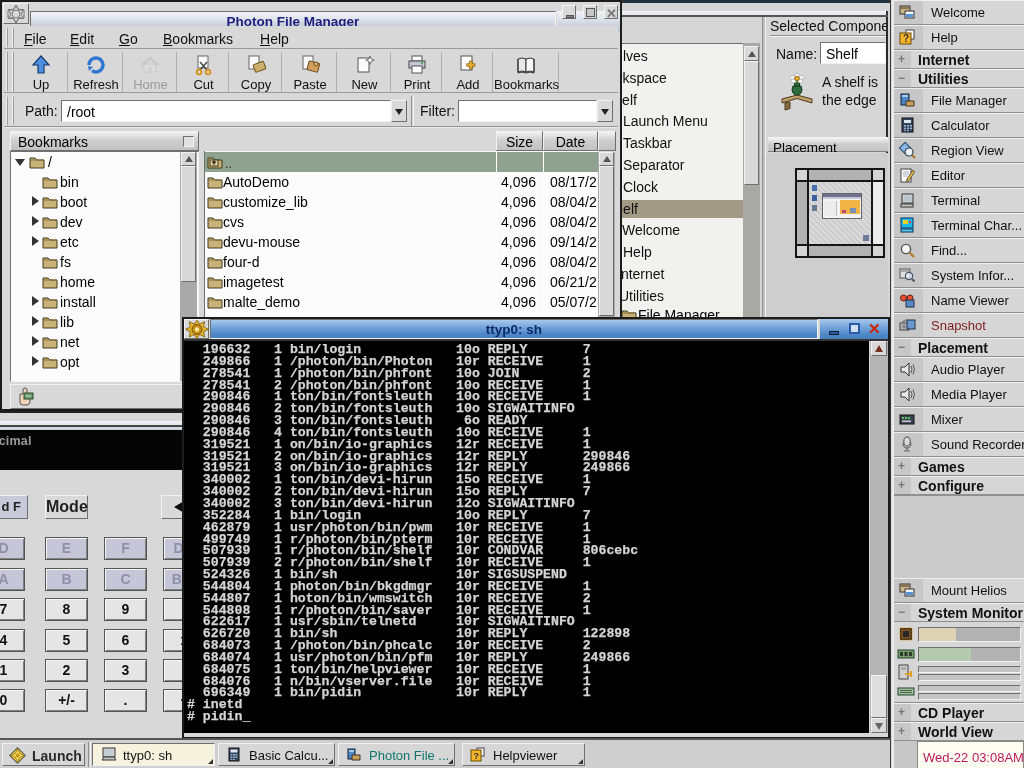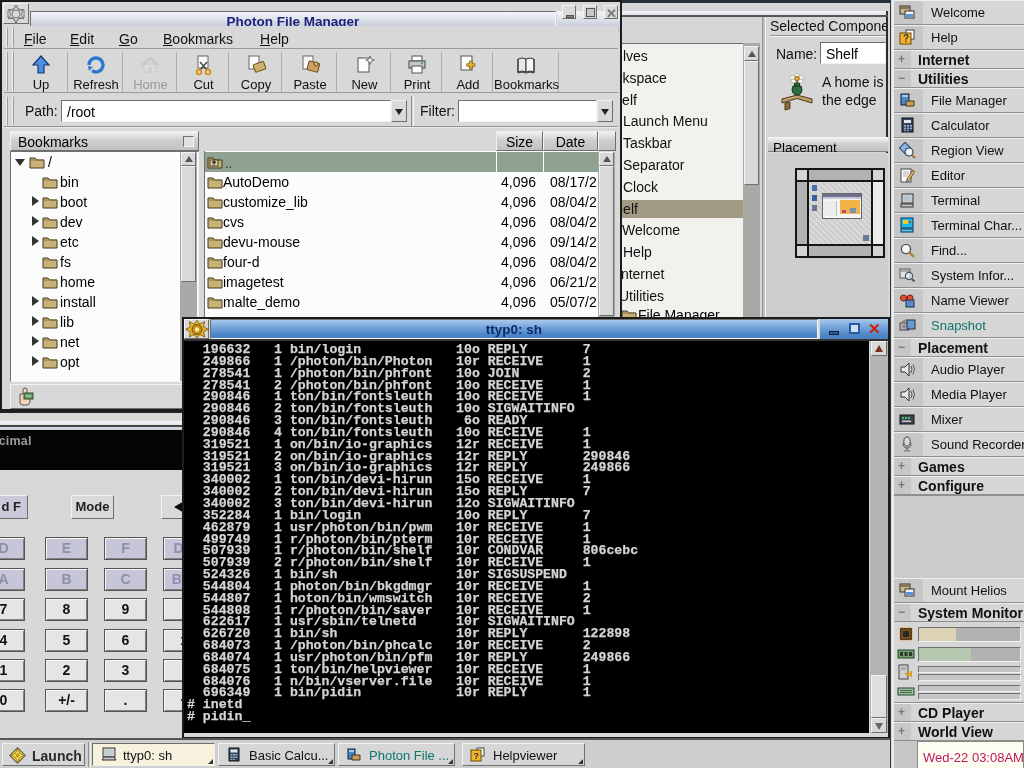--- a/index.html
+++ b/index.html
@@ -58,21 +58,21 @@
         <g fill="#f6f6f6" stroke="#a0a0a0" stroke-width=".6">
           <ellipse cx="16" cy="3.5" rx="2.6" ry="2"></ellipse>
           <ellipse cx="11.5" cy="5.5" rx="2.6" ry="2"></ellipse>
           <ellipse cx="20.5" cy="5.5" rx="2.6" ry="2"></ellipse>
           <ellipse cx="12.5" cy="9" rx="2.6" ry="2"></ellipse>
           <ellipse cx="19.5" cy="9" rx="2.6" ry="2"></ellipse>
         </g>
         <circle cx="16" cy="6.5" r="2.2" fill="#e8b020" stroke="#906810"></circle>
         <path d="M16 9 L16 12" stroke="#2a5a2a" stroke-width="1.2"></path>
       </svg></div>
- <div class="abs" style="left:534px;top:74px;font-size:14px;color:#111;width:62px;line-height:17.5px;">A home is the edge</div>
+ <div class="abs" style="left:534px;top:74px;font-size:14px;color:#111;width:62px;line-height:17.5px;">A shelf is the edge</div>
 
  <div class="abs hdrgrad" style="left:480px;top:137px;width:120px;height:15px;border-top:1px solid #f4f4f4;border-bottom:1px solid #808080;"><span style="font-size:13.5px;position:relative;left:5px;top:0px;">Placement</span></div>
  <div class="abs" style="left:478px;top:153px;width:122px;height:367px;background:#cecece;"></div>
 
  <div class="abs" style="left:507px;top:168px;width:90px;height:90px;background:#151515;">
    <div class="abs" style="left:2px;top:2px;width:10px;height:10px;background:#d4d4d4;"></div>
    <div class="abs" style="left:14px;top:2px;width:62px;height:10px;background:#b2b2b2;"></div>
    <div class="abs" style="left:78px;top:2px;width:10px;height:10px;background:#d4d4d4;"></div>
    <div class="abs" style="left:2px;top:14px;width:10px;height:62px;background:#b2b2b2;"></div>
    <div class="abs" style="left:14px;top:14px;width:62px;height:62px;background:repeating-linear-gradient(45deg,#cdcdcd 0 2px,#dadada 2px 4px);"></div>
@@ -95,21 +95,21 @@
  </div>
 </div>
 
 <div class="abs" id="calcwin" style="left:-60px;top:411px;width:246px;height:329px;background:#d8d8d8;z-index:2;">
  <div class="abs" style="left:0;top:0;width:246px;height:2px;background:#222;"></div>
  <div class="abs titlegrad" style="left:0;top:2px;width:246px;height:12px;"></div>
  <div class="abs" style="left:0;top:14px;width:246px;height:2px;background:#444;"></div>
  <div class="abs" style="left:0;top:19px;width:246px;height:40px;background:#050505;"></div>
  <div class="abs" style="left:13px;top:23px;font-size:12.5px;font-weight:bold;color:#9a9a9a;letter-spacing:.2px;">Hexadecimal</div>
  <div class="abs raised" style="left:8px;top:84px;width:80px;height:24px;background:#c9c9da;text-align:right;line-height:22px;font-size:13px;font-weight:bold;color:#222;padding-right:6px;">d F</div>
- <div class="abs raised" style="left:105px;top:84px;width:43px;height:24px;background:#d9d9d9;text-align:center;line-height:22px;font-size:13px;font-weight:bold;color:#222;margin-left:26px;">Mode</div>
+ <div class="abs raised" style="left:105px;top:84px;width:43px;height:24px;background:#d9d9d9;text-align:right;line-height:22px;font-size:16px;font-weight:bold;color:#222;">Mode</div>
  <div class="abs raised tbtn" style="left:221px;top:84px;width:30px;height:24px;">
       <div class="abs" style="left:12px;top:4px;width:0;height:0;border-top:7px solid transparent;border-bottom:7px solid transparent;border-right:12px solid #0a0a0a;"></div>
     </div>
  <div class="abs" style="left:42px;top:126px;width:43px;height:23px;background:#c6c6d8;border:1px solid #555;box-shadow:inset 1px 1px 0 #f6f6f6,inset -1px -1px 0 #808080;text-align:center;line-height:21px;font-size:14px;font-weight:bold;color:#8f8fa8;">D</div>
     <div class="abs" style="left:105px;top:126px;width:43px;height:23px;background:#c6c6d8;border:1px solid #555;box-shadow:inset 1px 1px 0 #f6f6f6,inset -1px -1px 0 #808080;text-align:center;line-height:21px;font-size:14px;font-weight:bold;color:#8f8fa8;">E</div>
     <div class="abs" style="left:164px;top:126px;width:43px;height:23px;background:#c6c6d8;border:1px solid #555;box-shadow:inset 1px 1px 0 #f6f6f6,inset -1px -1px 0 #808080;text-align:center;line-height:21px;font-size:14px;font-weight:bold;color:#8f8fa8;">F</div>
     <div class="abs" style="left:223px;top:126px;width:43px;height:23px;background:#c6c6d8;border:1px solid #555;box-shadow:inset 1px 1px 0 #f6f6f6,inset -1px -1px 0 #808080;text-align:center;line-height:21px;font-size:14px;font-weight:bold;color:#8f8fa8;">Div</div>
     <div class="abs" style="left:42px;top:157px;width:43px;height:23px;background:#c6c6d8;border:1px solid #555;box-shadow:inset 1px 1px 0 #f6f6f6,inset -1px -1px 0 #808080;text-align:center;line-height:21px;font-size:14px;font-weight:bold;color:#8f8fa8;">A</div>
     <div class="abs" style="left:105px;top:157px;width:43px;height:23px;background:#c6c6d8;border:1px solid #555;box-shadow:inset 1px 1px 0 #f6f6f6,inset -1px -1px 0 #808080;text-align:center;line-height:21px;font-size:14px;font-weight:bold;color:#8f8fa8;">B</div>
     <div class="abs" style="left:164px;top:157px;width:43px;height:23px;background:#c6c6d8;border:1px solid #555;box-shadow:inset 1px 1px 0 #f6f6f6,inset -1px -1px 0 #808080;text-align:center;line-height:21px;font-size:14px;font-weight:bold;color:#8f8fa8;">C</div>
@@ -575,21 +575,21 @@
       <div class="abs" style="left:37px;top:4px;font-size:13px;color:#111;white-space:nowrap;">Name Viewer</div>
     </div>
     <div class="abs" style="left:3px;top:313px;width:130px;height:25px;background:#d6d6d6;border-top:1px solid #efefef;border-bottom:1px solid #8f8f8f;">
       <div class="abs" style="left:0;top:0;width:29px;height:23px;background:#c7c7c7;"></div>
       <div class="abs" style="left:5px;top:3px;"><svg width="17" height="17" viewBox="0 0 17 17">
           <rect x="1" y="6" width="9" height="7" fill="#b8b8b8" stroke="#444"></rect>
           <circle cx="5" cy="9.5" r="2" fill="#889"></circle>
           <rect x="8" y="3" width="8" height="9" fill="#6898d0" stroke="#234"></rect>
           <path d="M5 3 l1 2 M7 2 l0 2 M3 4 l2 1" stroke="#666"></path>
         </svg></div>
-      <div class="abs" style="left:37px;top:4px;font-size:13px;color:#0f766e;white-space:nowrap;">Snapshot</div>
+      <div class="abs" style="left:37px;top:4px;font-size:13px;color:#7f1d1d;white-space:nowrap;">Snapshot</div>
     </div>
     <div class="abs" style="left:3px;top:338px;width:130px;height:19px;background:#d6d6d6;border-top:1px solid #efefef;border-bottom:1px solid #8f8f8f;">
       <div class="abs" style="left:0;top:0;width:17px;height:17px;background:#c7c7c7;"></div>
       <div class="abs" style="left:4px;top:1px;font-size:12px;font-weight:bold;color:#777;">−</div>
       <div class="abs" style="left:24px;top:1px;font-size:14px;font-weight:bold;color:#111;white-space:nowrap;">Placement</div>
     </div>
     <div class="abs" style="left:3px;top:357px;width:130px;height:25px;background:#d6d6d6;border-top:1px solid #efefef;border-bottom:1px solid #8f8f8f;">
       <div class="abs" style="left:0;top:0;width:29px;height:23px;background:#c7c7c7;"></div>
       <div class="abs" style="left:5px;top:3px;"><svg width="17" height="17" viewBox="0 0 17 17">
           <path d="M2 6 L6 6 L10 2 L10 15 L6 11 L2 11 z" fill="#e8e8e8" stroke="#333"></path>

